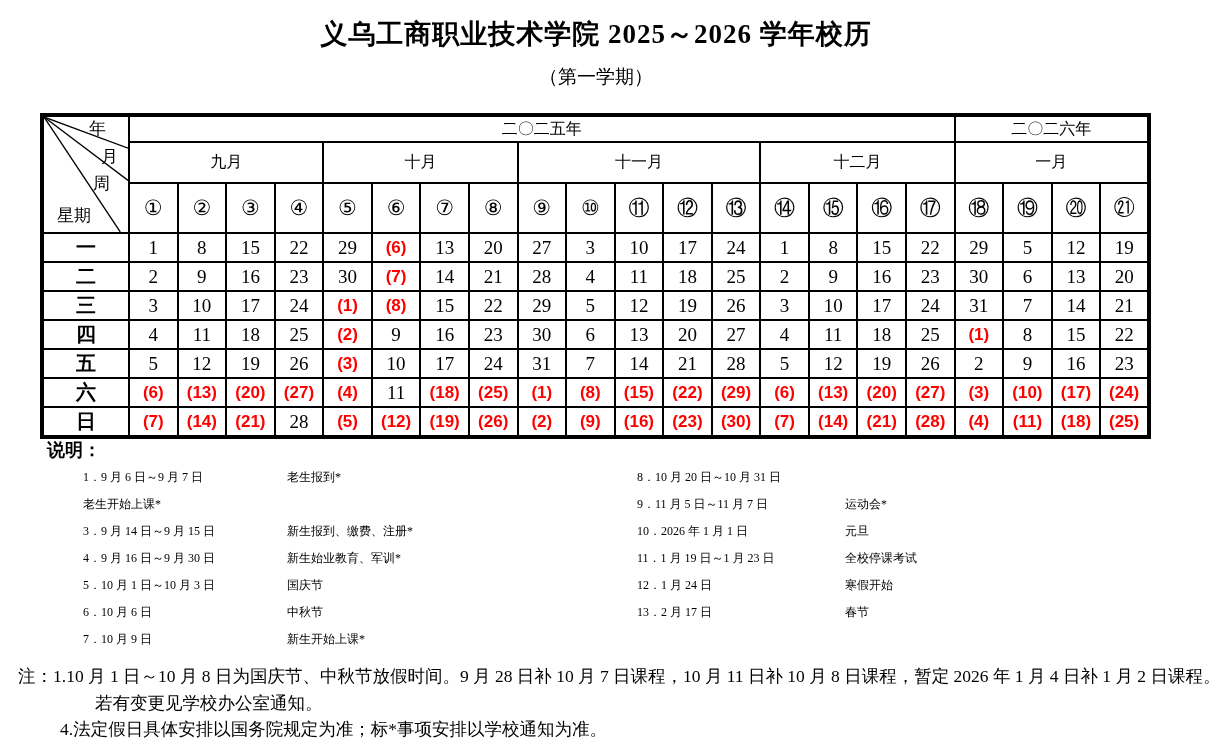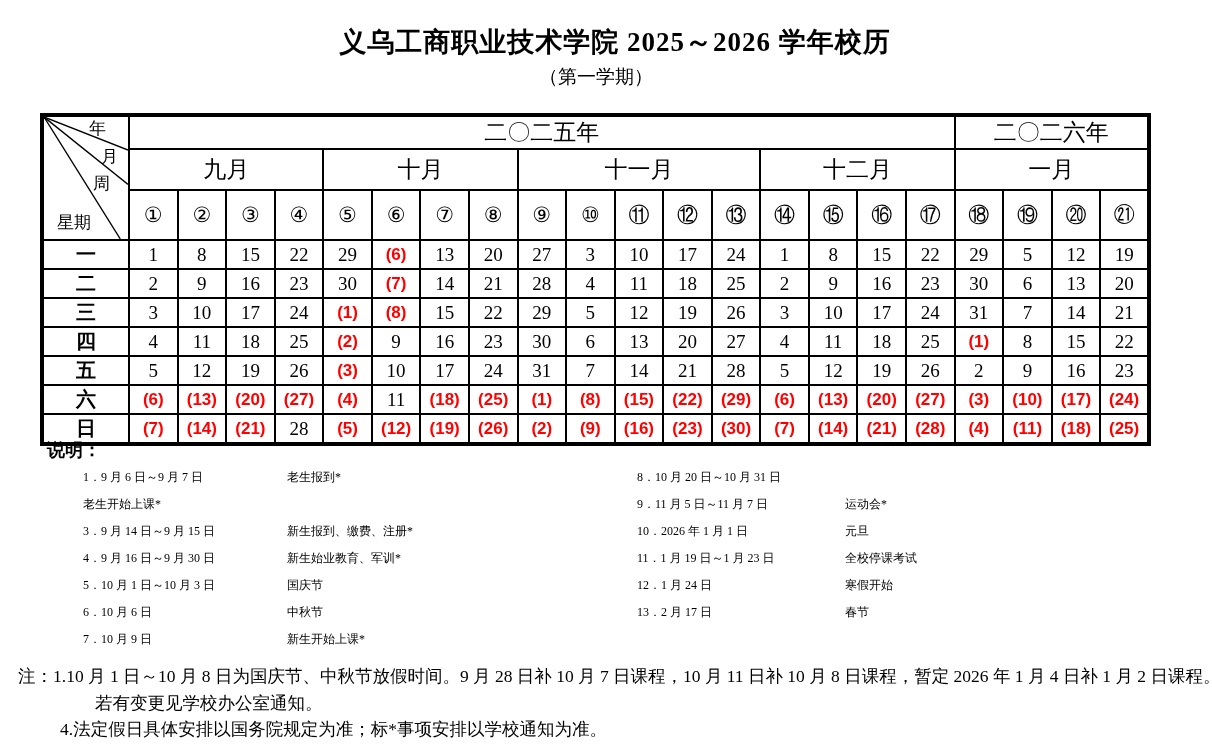--- a/index.html
+++ b/index.html
@@ -1,28 +1,28 @@
 <!DOCTYPE html>
 <html><head>
 <meta charset="utf-8">
 <style>
   html,body{margin:0;padding:0;background:#fff;}
   .page{position:relative;width:1212px;height:755px;background:#fff;color:#000;
         font-family:"Liberation Serif",serif;overflow:hidden;}
 
-  .title{position:absolute;top:24px;left:0;width:1192px;text-align:center;
-         font-size:27px;font-weight:bold;letter-spacing:1px;padding-left:19px;}
+  .title{position:absolute;top:16px;left:0;width:1192px;text-align:center;
+         font-size:27px;font-weight:bold;letter-spacing:1px;}
   .subtitle{position:absolute;top:64px;left:0;width:1192px;text-align:center;font-size:19px;}
 
   
   table.cal{position:absolute;left:40px;top:113px;width:1111px;
             border-collapse:collapse;border:4px solid #000;table-layout:fixed;}
   table.cal td{border:2px solid #000;text-align:center;vertical-align:middle;
                padding:0;overflow:hidden;}
-  td.yr,td.mo{font-size:23px;}
+  td.yr,td.mo{font-size:16px;}
   td.wk{font-size:21px;}
   td.dy{font-size:20px;font-weight:bold;}
   td.dt{font-size:19px;}
   td.dt.red{color:#ff0000;font-weight:bold;font-family:"Liberation Sans",sans-serif;font-size:17px;}
   td.bl{border-left-width:4px;}
   td.bt{border-top-width:4px;}
 
   td.corner{position:relative;}
   td.corner svg{position:absolute;left:0;top:0;width:100%;height:100%;}
   td.corner svg line{stroke:#000;stroke-width:1.3;}

